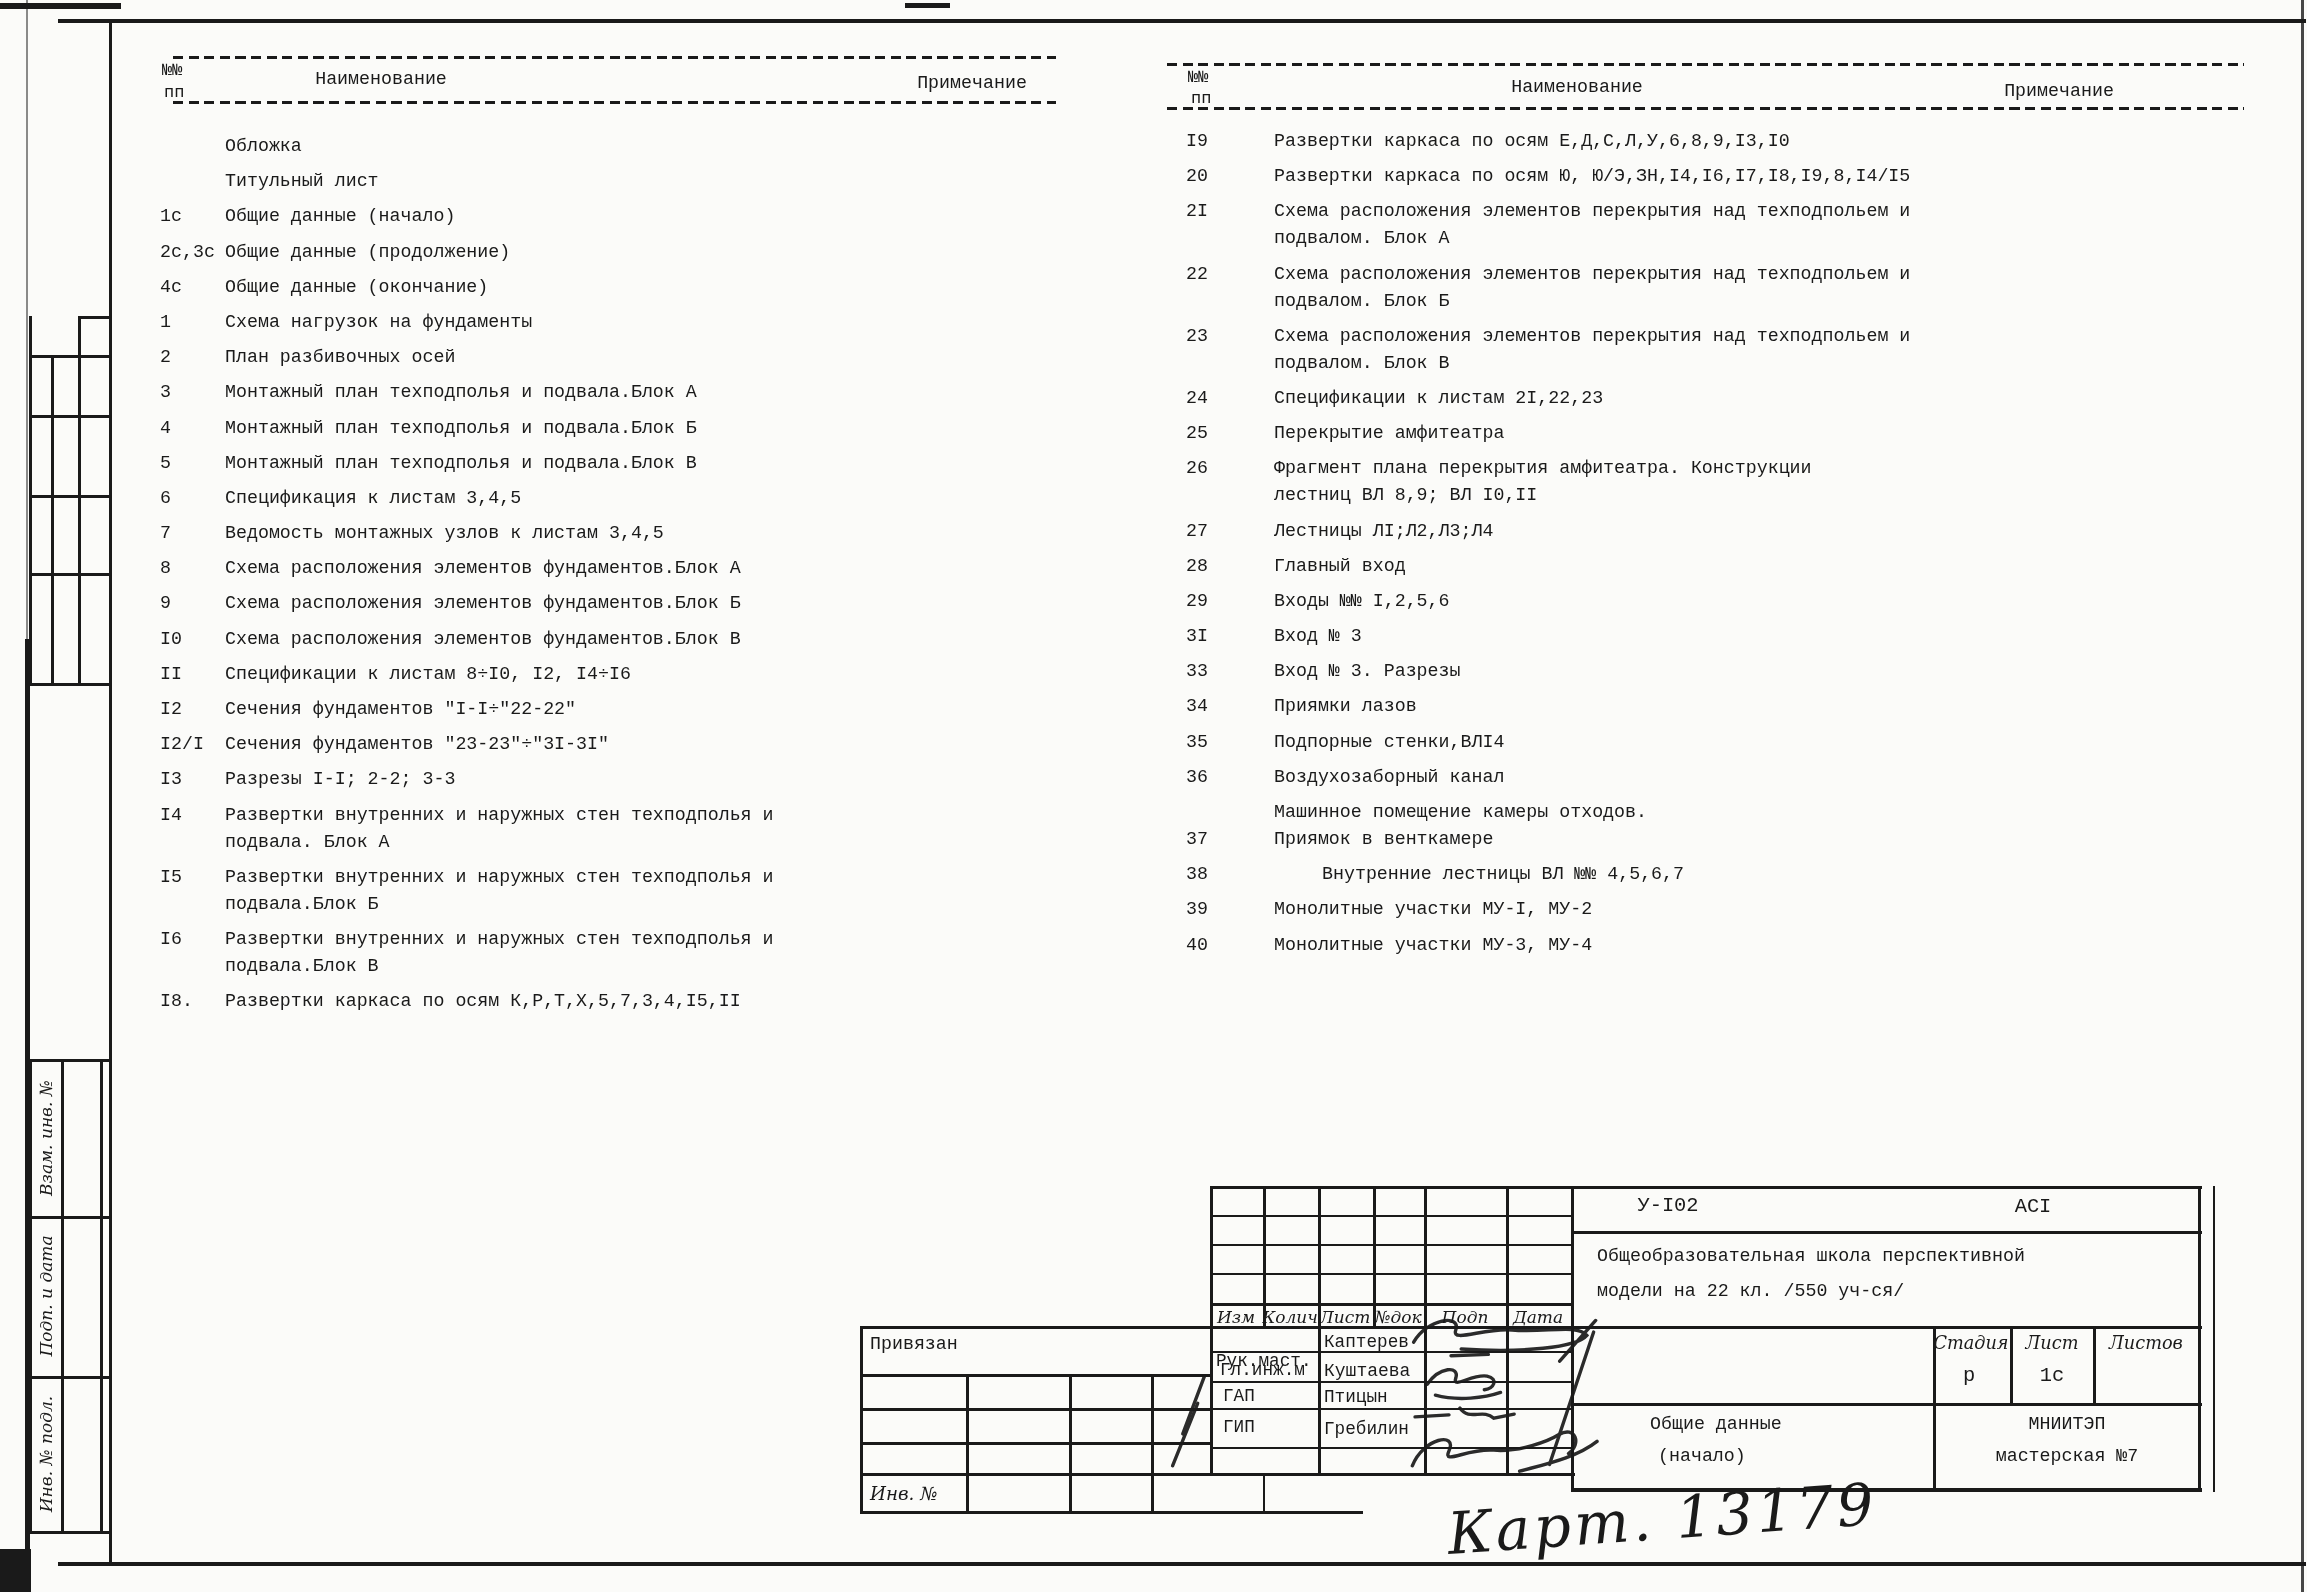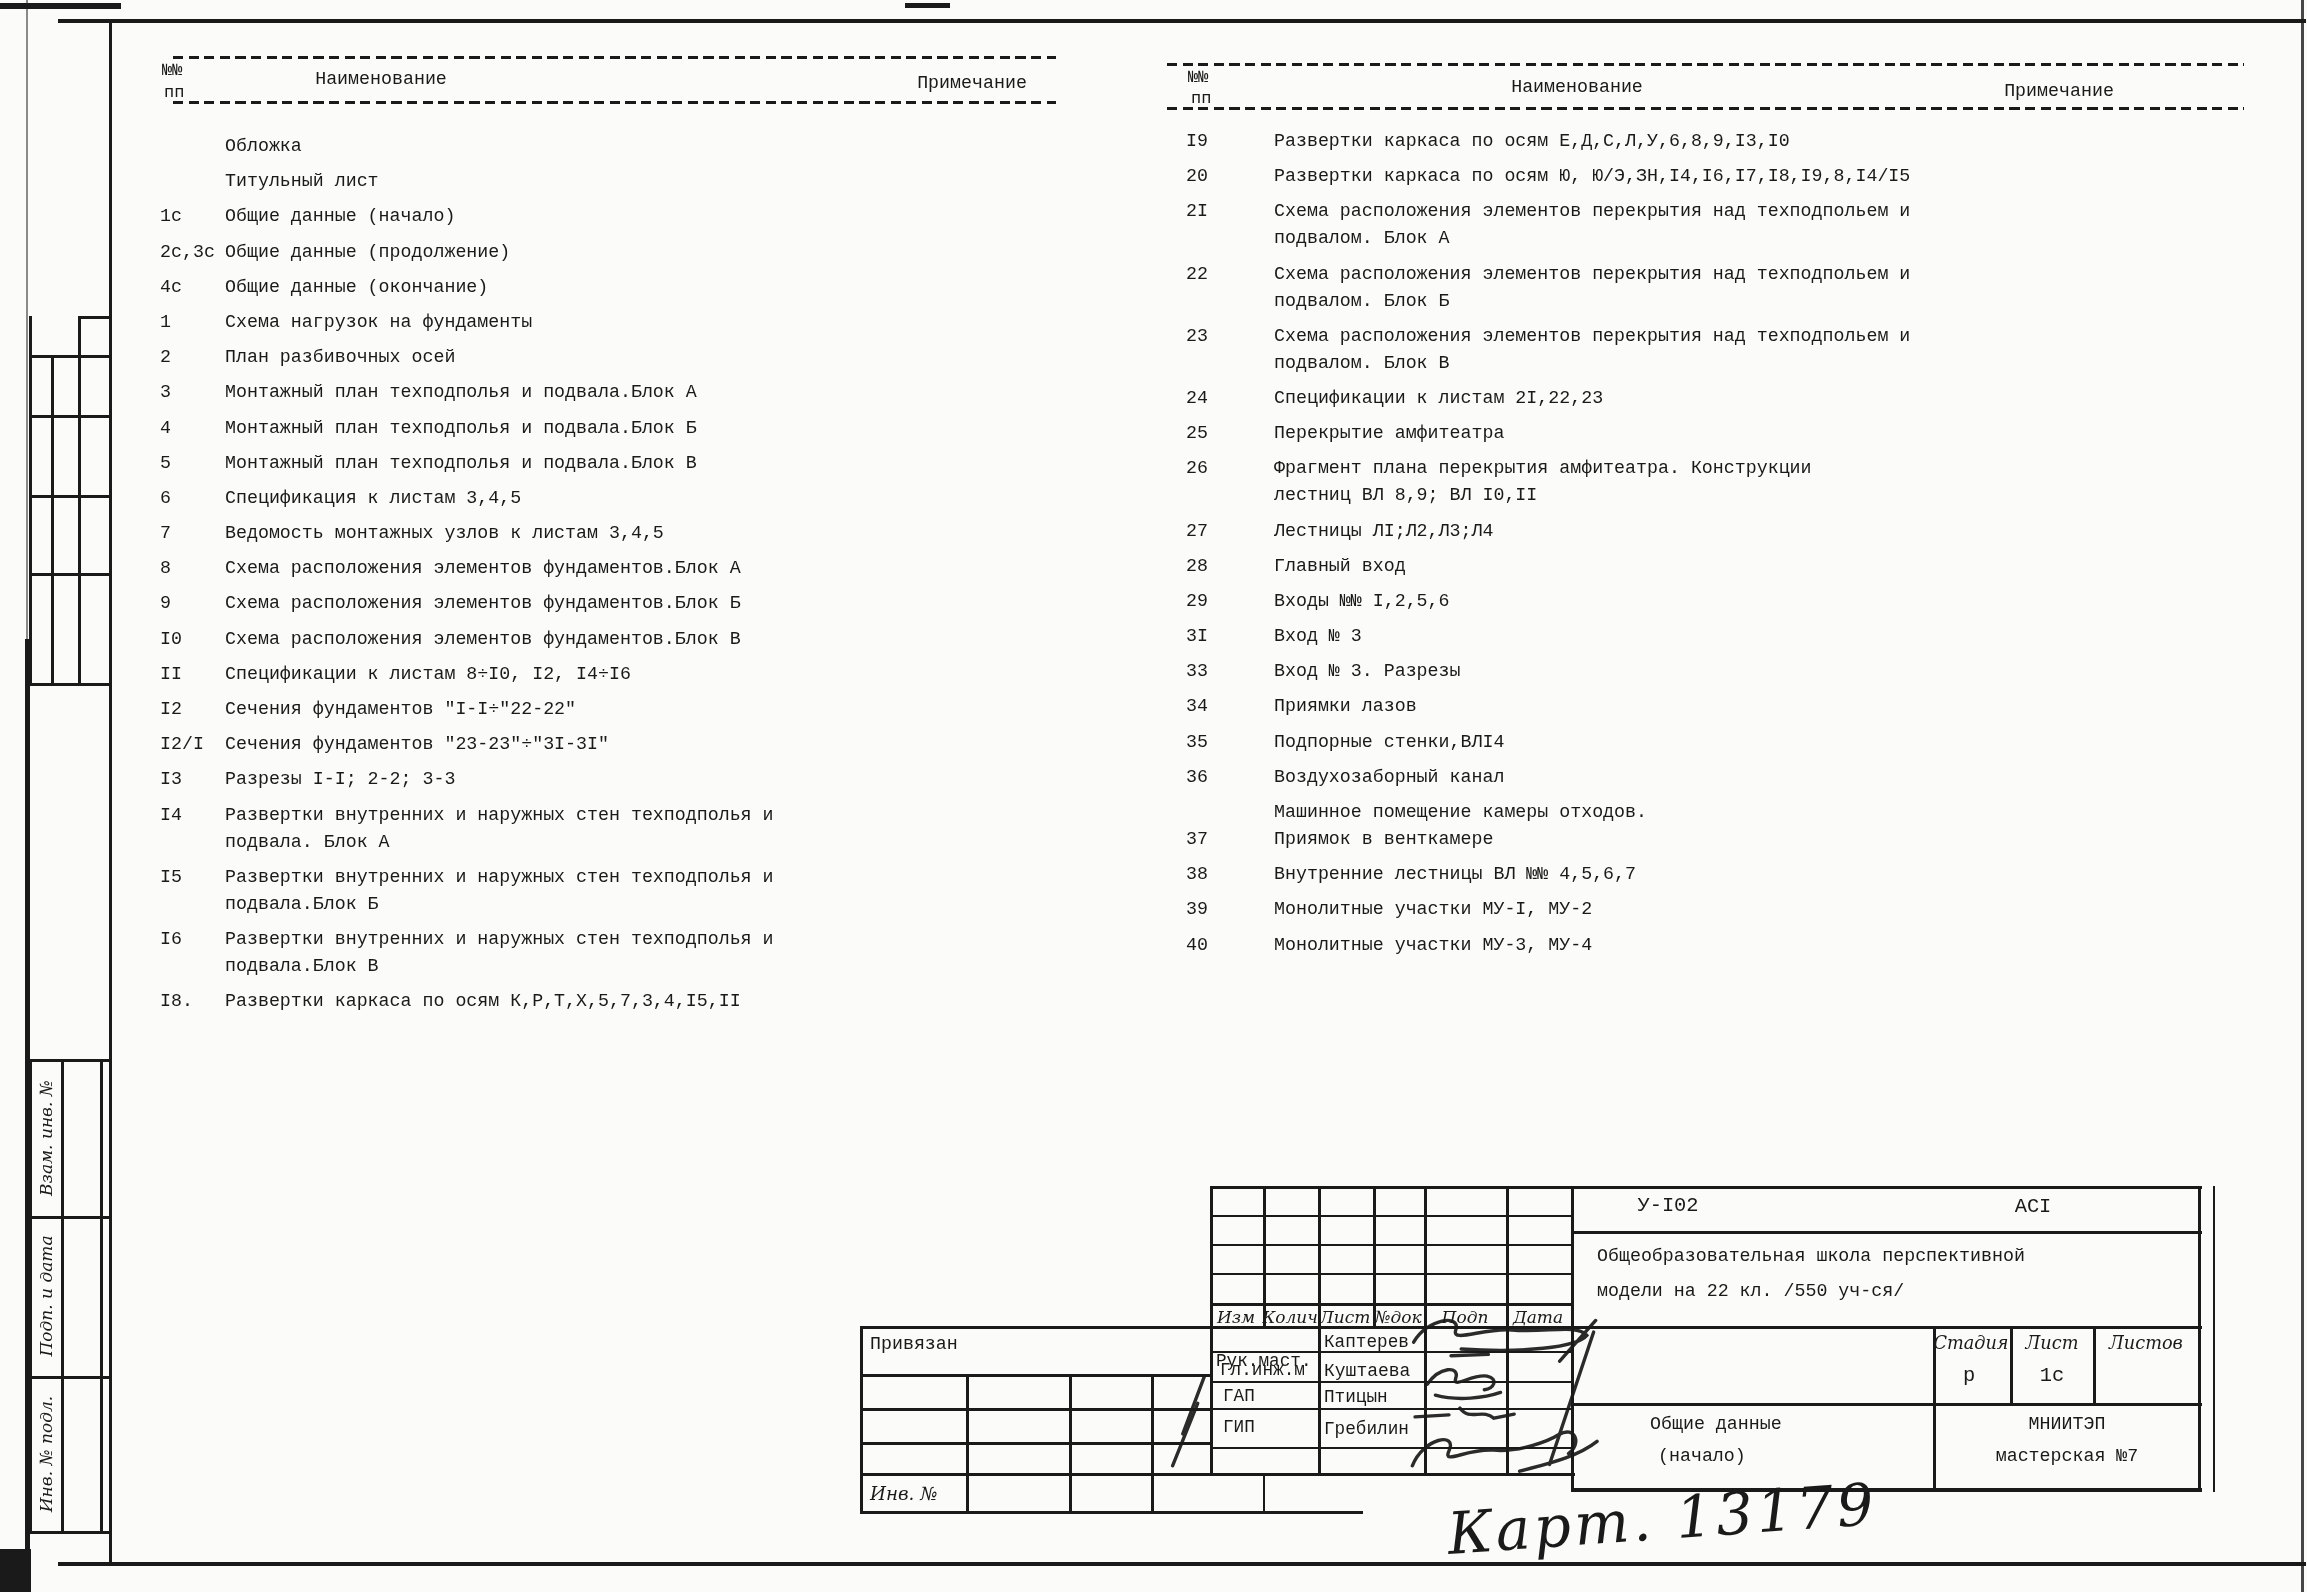--- a/index.html
+++ b/index.html
@@ -275,21 +275,21 @@
         <div class="trow">
           <span class="num">36</span>
           <span class="tlines"><div class="tline">Воздухозаборный канал</div></span>
         </div>
 
         <div class="trow" style="margin-top: 3px; align-items: flex-end;">
           <span class="num">37</span>
           <span class="tlines"><div class="tline">Машинное помещение камеры отходов.</div><div class="tline">Приямок в венткамере</div></span>
         </div>
 
-        <div class="trow" style="margin-top: 7px;">
+        <div class="trow" style="margin-top: 7px; gap: 48px;">
           <span class="num">38</span>
           <span class="tlines"><div class="tline">Внутренние лестницы ВЛ №№ 4,5,6,7</div></span>
         </div>
 
         <div class="trow">
           <span class="num">39</span>
           <span class="tlines"><div class="tline">Монолитные участки МУ-I, МУ-2</div></span>
         </div>
 
         <div class="trow">

